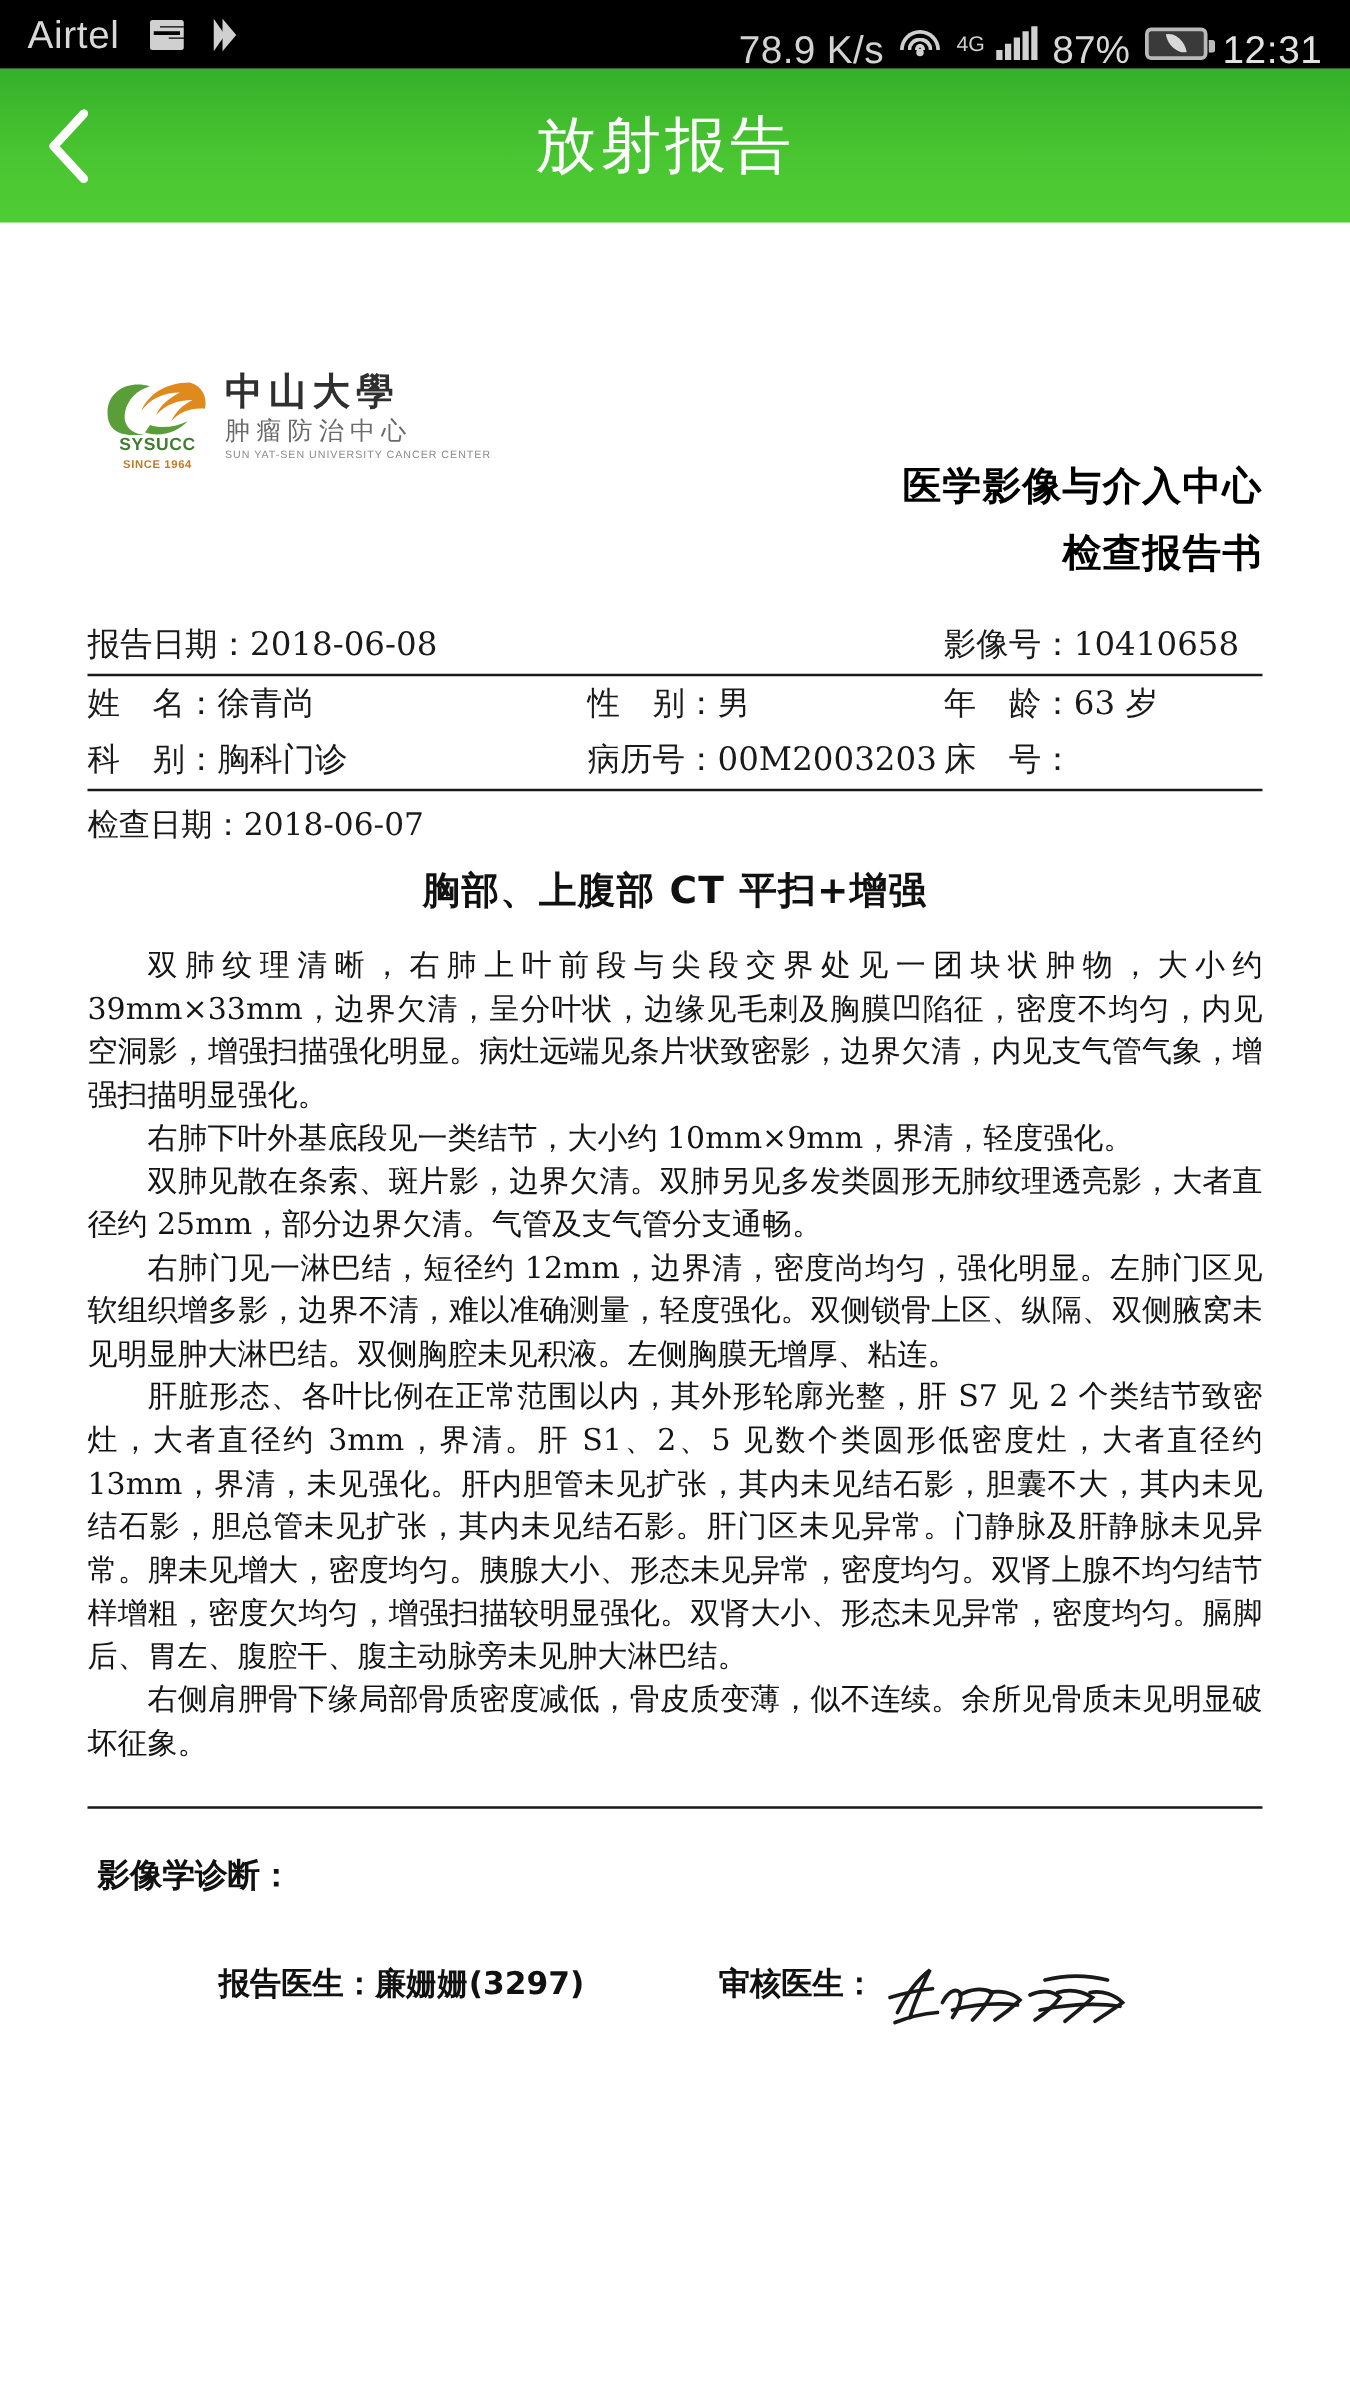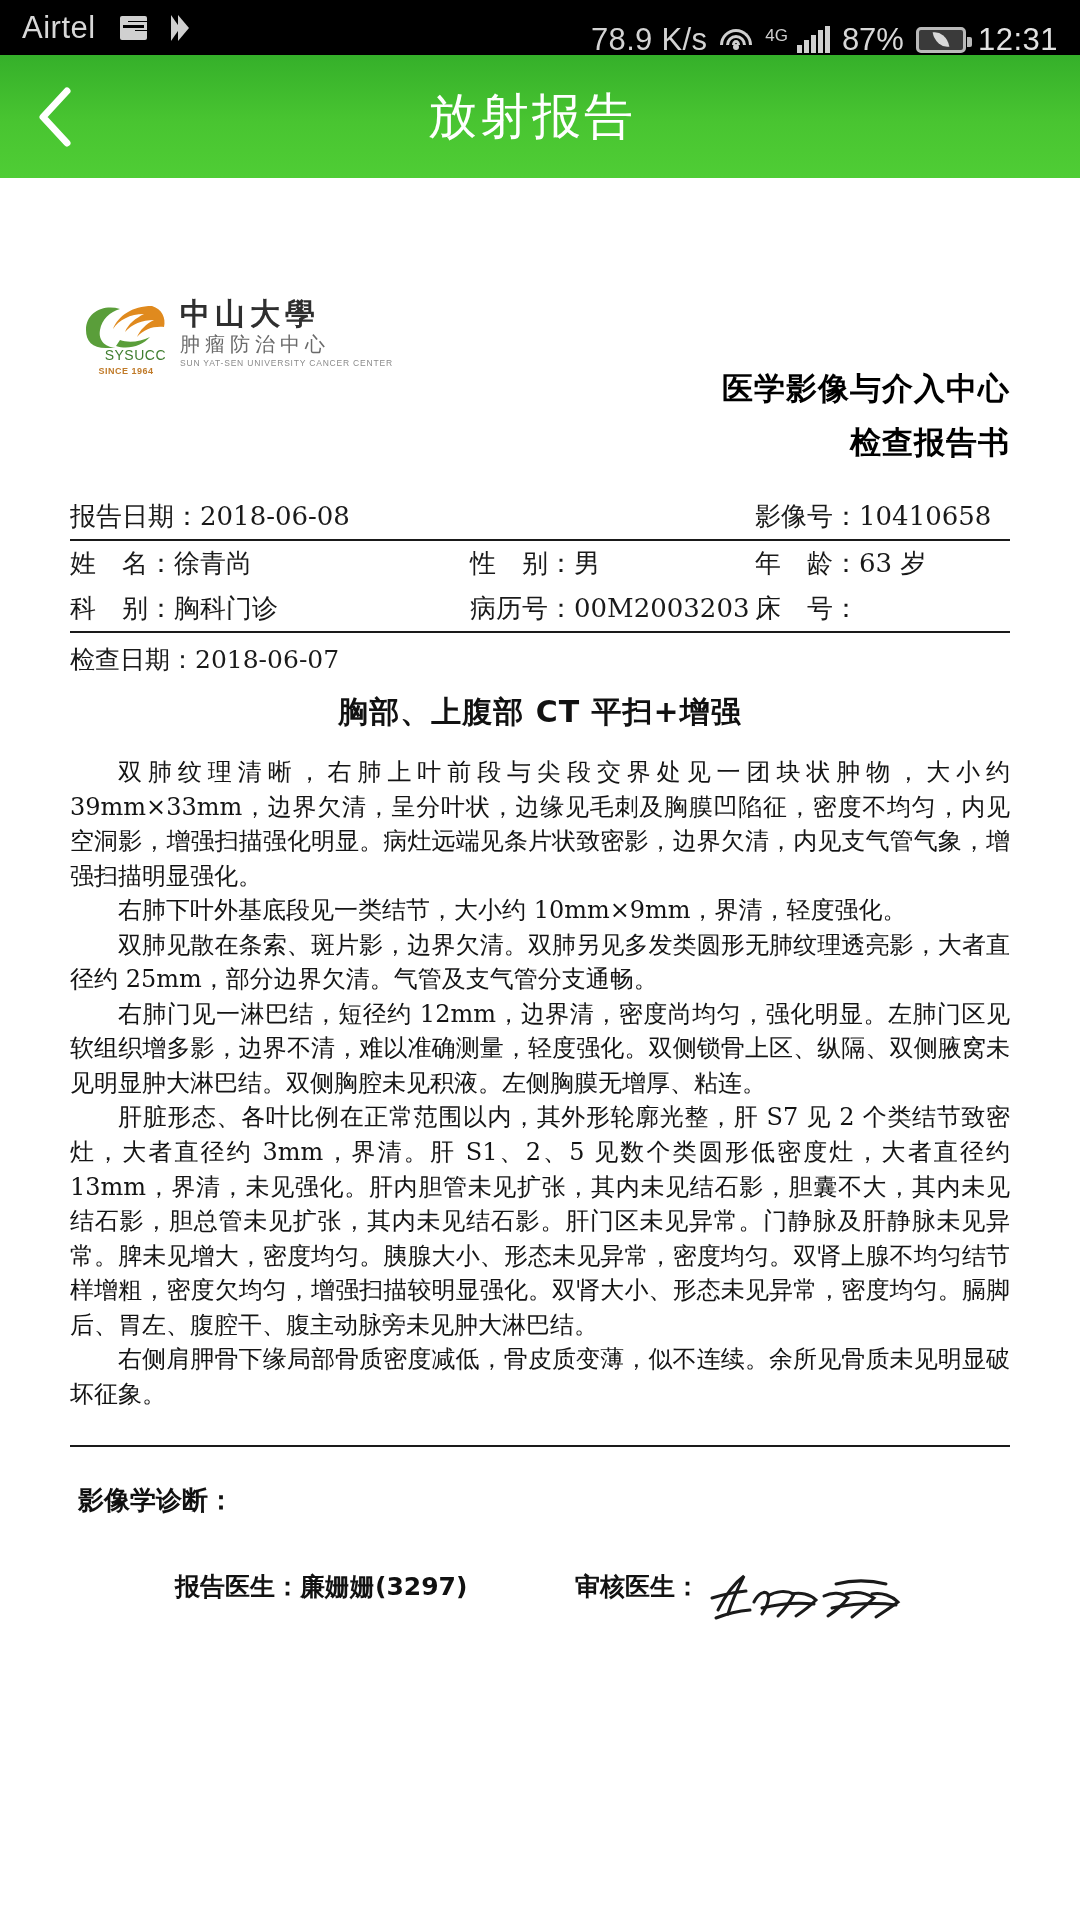--- a/index.html
+++ b/index.html
@@ -12,21 +12,21 @@
 
   
   .statusbar{
     height:55px; width:1080px; background:#000;
     display:flex; align-items:center; justify-content:space-between;
     padding:0 22px;
     font-family:"Liberation Sans", sans-serif;
     color:#d2d2d2;
   }
   .sb-left{ display:flex; align-items:center; gap:24px;text-align:center; }
-  .sb-right{ display:flex; align-items:center; gap:12px;margin-top:24px; }
+  .sb-right{ display:flex; gap:12px;margin-top:24px; }
   .carrier{ font-size:31px; letter-spacing:.5px; color:#d8d8d8; }
   .netspeed{ font-size:31px; color:#d3d3d3; letter-spacing:.3px; }
   .pct{ font-size:31px; color:#d8d8d8; }
   .clock{ font-size:31px; color:#e2e2e2; letter-spacing:.5px; }
 
   .ic-sigbox{ width:27px;height:24px;background:#d0d0d0;display:inline-block;position:relative;border-radius:2px;}
   .ic-sigbox:after{content:"";position:absolute;left:3px;top:9px;width:21px;height:3px;background:#000;
      box-shadow:4px -5px 0 -1px #000, 11px 4px 0 -1px #000;}
   .ic-flag{ width:20px;height:26px;display:inline-block;position:relative;}
   .ic-flag:before{content:"";position:absolute;left:0;top:0;border-left:9px solid #d0d0d0;
@@ -78,22 +78,22 @@
     pointer-events:none;
   }
 
   
   .page{ width:1080px; padding:0 0 0 0; background:#fff; }
   .doc{ width:940px; margin:0 auto; padding-top:118px; }
 
   
   .logo-row{ display:flex; align-items:flex-start; height:86px; padding-left:10px; }
   .logo-mark{ width:92px; height:80px; position:relative; flex:0 0 auto; }
-  .logo-sys{ position:absolute; bottom:13px; left:6px; width:80px; text-align:right;
-    font-family:"Liberation Sans",sans-serif; font-weight:normal; font-size:14px; color:#3f7d2f; letter-spacing:.5px;}
+  .logo-sys{ position:absolute; bottom:13px; left:6px; width:80px; text-align:center;
+    font-family:"Liberation Sans",sans-serif; font-weight:bold; font-size:14px; color:#3f7d2f; letter-spacing:.5px;}
   .logo-since{ position:absolute; bottom:0px; left:6px; width:80px; text-align:center;
     font-family:"Liberation Sans",sans-serif; font-weight:bold; font-size:9px; color:#c07a28; letter-spacing:.5px;}
   .logo-text{ margin-left:8px; padding-top:2px; }
   .logo-cn1{ font-family:"DejaVu Sans",sans-serif; font-weight:bold; font-size:30px; color:#2f2f2f; letter-spacing:5px; line-height:1.05;}
   .logo-cn2{ font-family:"DejaVu Sans",sans-serif; font-size:20px; color:#6a6a6a; letter-spacing:5px; line-height:1.15; margin-top:3px;}
   .logo-en{ font-family:"Liberation Sans",sans-serif; font-size:8.5px; color:#8a8a8a; letter-spacing:.8px; margin-top:2px;}
 
   
   .title1, .title2{
     text-align:right; font-family:"DejaVu Sans", sans-serif; font-weight:bold;

